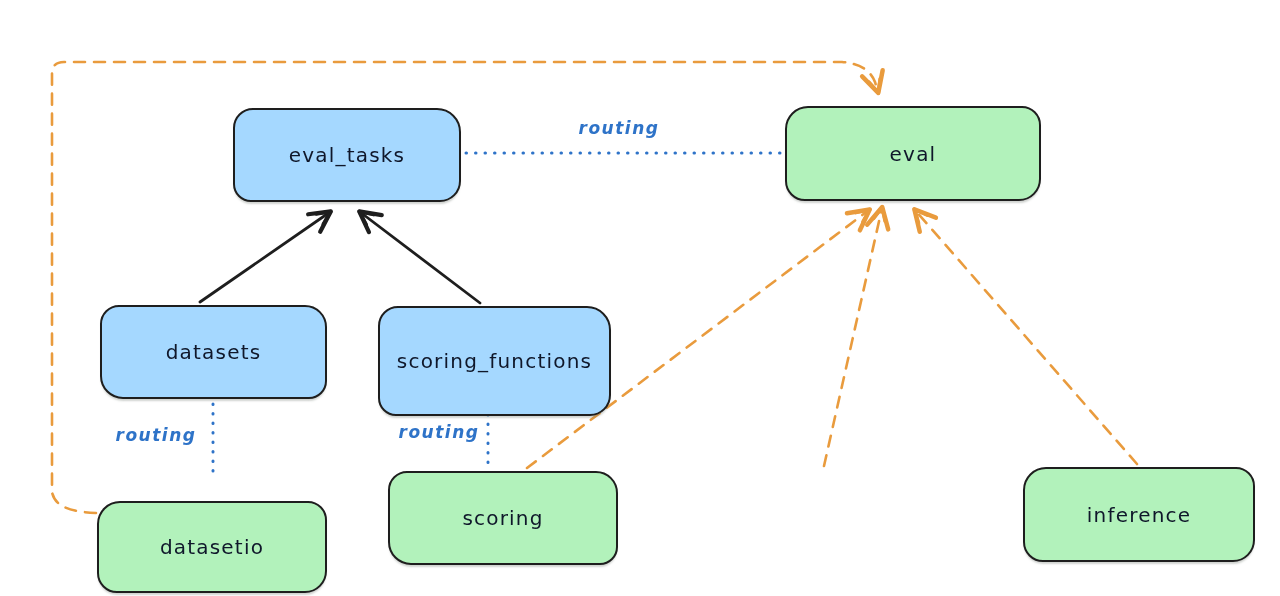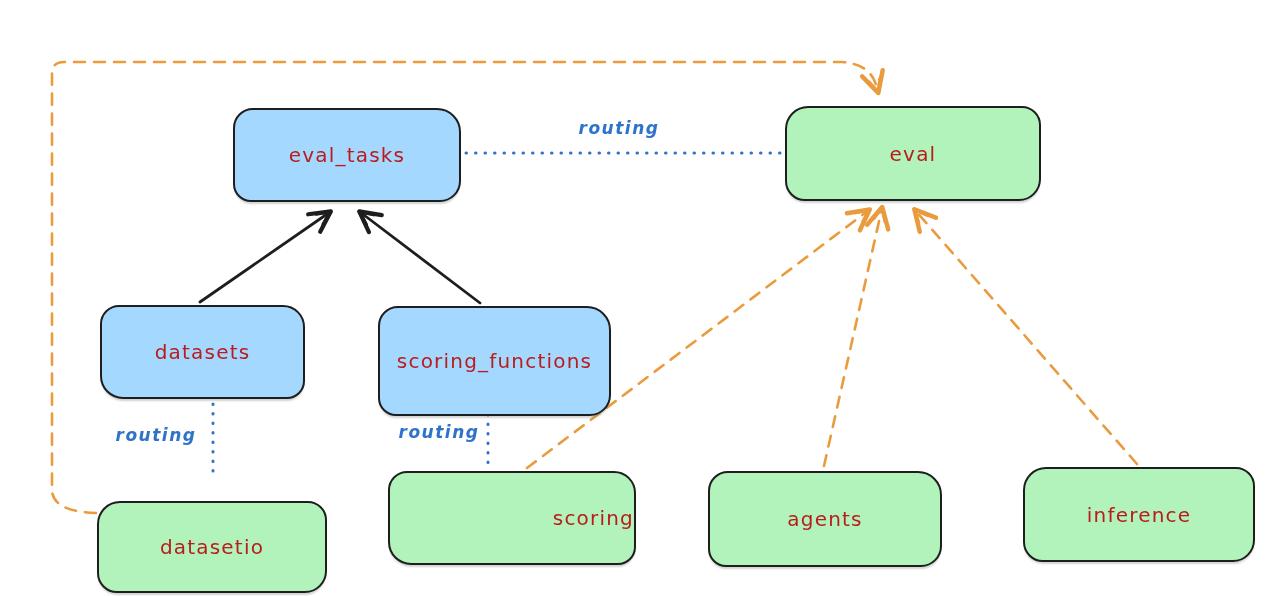--- a/index.html
+++ b/index.html
@@ -25,21 +25,21 @@
     position: absolute;
     z-index: 2;
     display: flex;
     align-items: center;
     justify-content: center;
     border: 2.6px solid #1e1e1e;
     box-sizing: border-box;
     box-shadow: 0 3px 2px -1px rgba(120,130,120,0.35);
     font-size: 20px;
     letter-spacing: 1.2px;
-    color: #b91c1c;
+    color: #0f172a;
   }
   .node.blue  { background: #a5d8ff; }
   .node.green { background: #b2f2bb; }
   .r1 { border-radius: 20px 24px 21px 18px; }
   .r2 { border-radius: 23px 19px 22px 20px; }
   .r3 { border-radius: 19px 22px 18px 23px; }
   .edge-label {
     position: absolute;
     z-index: 3;
     color: #2e73c8;
@@ -88,39 +88,36 @@
   </svg>
 
   <div class="node blue r1" style="left:233px; top:108px; width:228px; height:94px;">
     <span class="node-label">eval_tasks</span>
   </div>
 
   <div class="node green r2" style="left:785px; top:106px; width:256px; height:95px;">
     <span class="node-label">eval</span>
   </div>
 
-  <div class="node blue r3" style="left:100px; top:305px; width:205px; height:94px;">
+  <div class="node blue r3" style="left:100px; top:305px; width:227px; height:94px;">
     <span class="node-label">datasets</span>
   </div>
 
   <div class="node blue r1" style="left:378px; top:306px; width:233px; height:110px;">
     <span class="node-label">scoring_functions</span>
   </div>
 
   <div class="node green r2" style="left:97px; top:501px; width:230px; height:92px;">
     <span class="node-label">datasetio</span>
   </div>
 
-  <div class="node green r3" style="left:388px; top:471px; width:248px; height:94px;justify-content:flex-end;">
+  <div class="node green r3" style="left:388px; top:471px; width:230px; height:94px;">
     <span class="node-label">scoring</span>
   </div>
 
-  <div class="node green r1" style="left:708px; top:471px; width:234px; height:96px;">
-    <span class="node-label">agents</span>
-  </div>
 
   <div class="node green r2" style="left:1023px; top:467px; width:232px; height:95px;">
     <span class="node-label">inference</span>
   </div>
 
   <span class="edge-label" style="left:576px; top:118px; width:86px;">routing</span>
 
   <span class="edge-label" style="left:113px; top:425px; width:86px;">routing</span>
 
   <span class="edge-label" style="left:396px; top:422px; width:86px;">routing</span>

